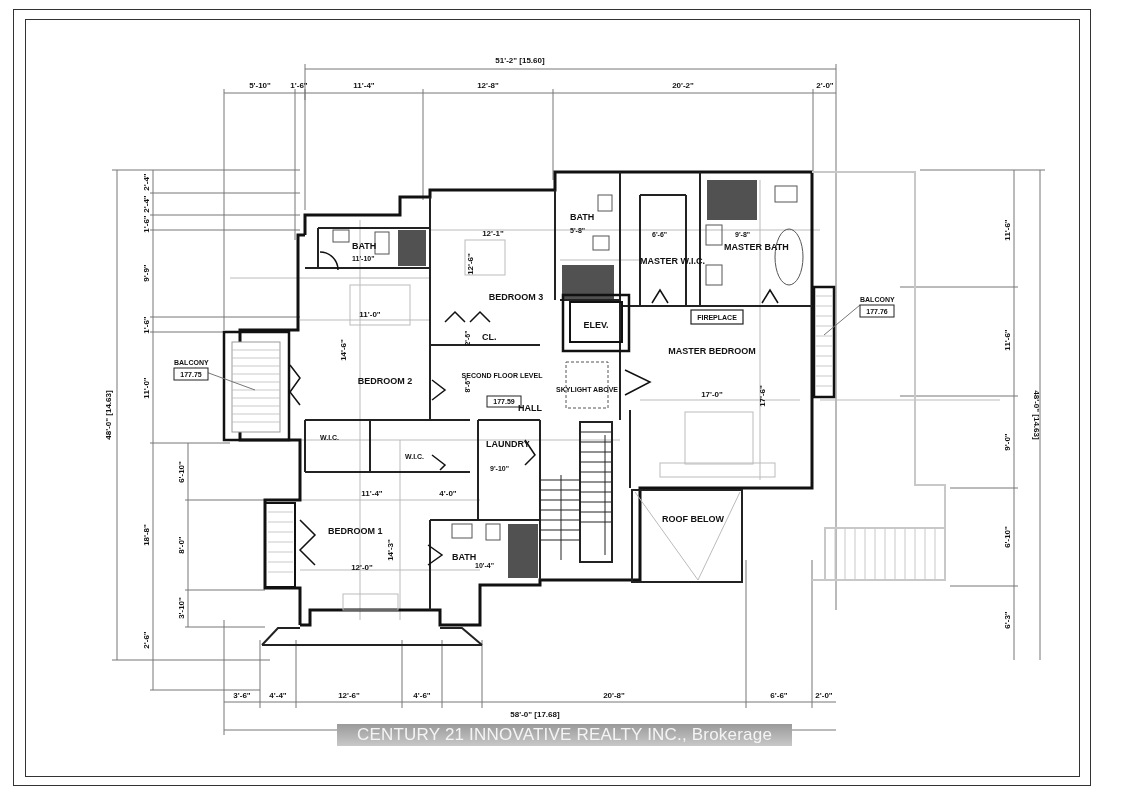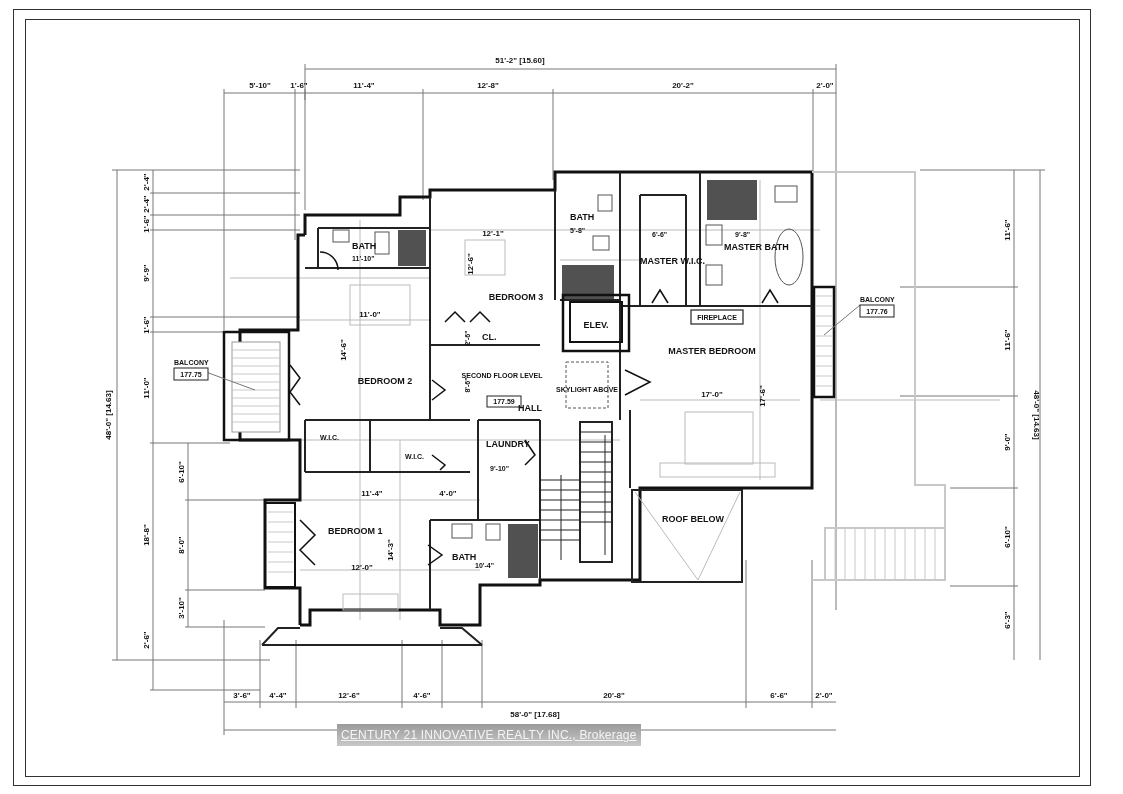--- a/index.html
+++ b/index.html
@@ -3,22 +3,22 @@
 <meta charset="utf-8">
 <style>
   html,body{margin:0;padding:0;background:#ffffff;}
   body{width:1123px;height:794px;position:relative;overflow:hidden;font-family:"Liberation Sans",sans-serif;}
   #frame-outer{position:absolute;left:13px;top:9px;width:1078px;height:777px;border:1.5px solid #333;box-sizing:border-box;}
   #frame-inner{position:absolute;left:25px;top:19px;width:1055px;height:758px;border:1.5px solid #333;box-sizing:border-box;}
   svg#plan{position:absolute;left:0;top:0;}
   .dim{font-family:"Liberation Sans",sans-serif;font-weight:bold;font-size:8px;fill:#111;}
   .room{font-family:"Liberation Sans",sans-serif;font-weight:bold;font-size:9px;fill:#111;}
   .small{font-family:"Liberation Sans",sans-serif;font-weight:bold;font-size:7px;fill:#111;}
-  #watermark{position:absolute;left:337px;top:724px;height:22px;padding:0 4px;line-height:22px;font-size:12px;color:#f4f4f4;
-    background:linear-gradient(#9a9a9a,#c8c8c8);letter-spacing:0.2px;white-space:nowrap;text-decoration:underline;}
+  #watermark{position:absolute;left:337px;top:724px;height:22px;padding:0 20px;line-height:22px;font-size:17px;color:#f4f4f4;
+    background:linear-gradient(#9a9a9a,#c8c8c8);letter-spacing:0.2px;white-space:nowrap;}
 </style>
 </head>
 <body>
 
 <div id="frame-outer"></div>
 <div id="frame-inner"></div>
 
 <svg id="plan" width="1123" height="794">
 
   <g stroke="#777" stroke-width="1" fill="none">

